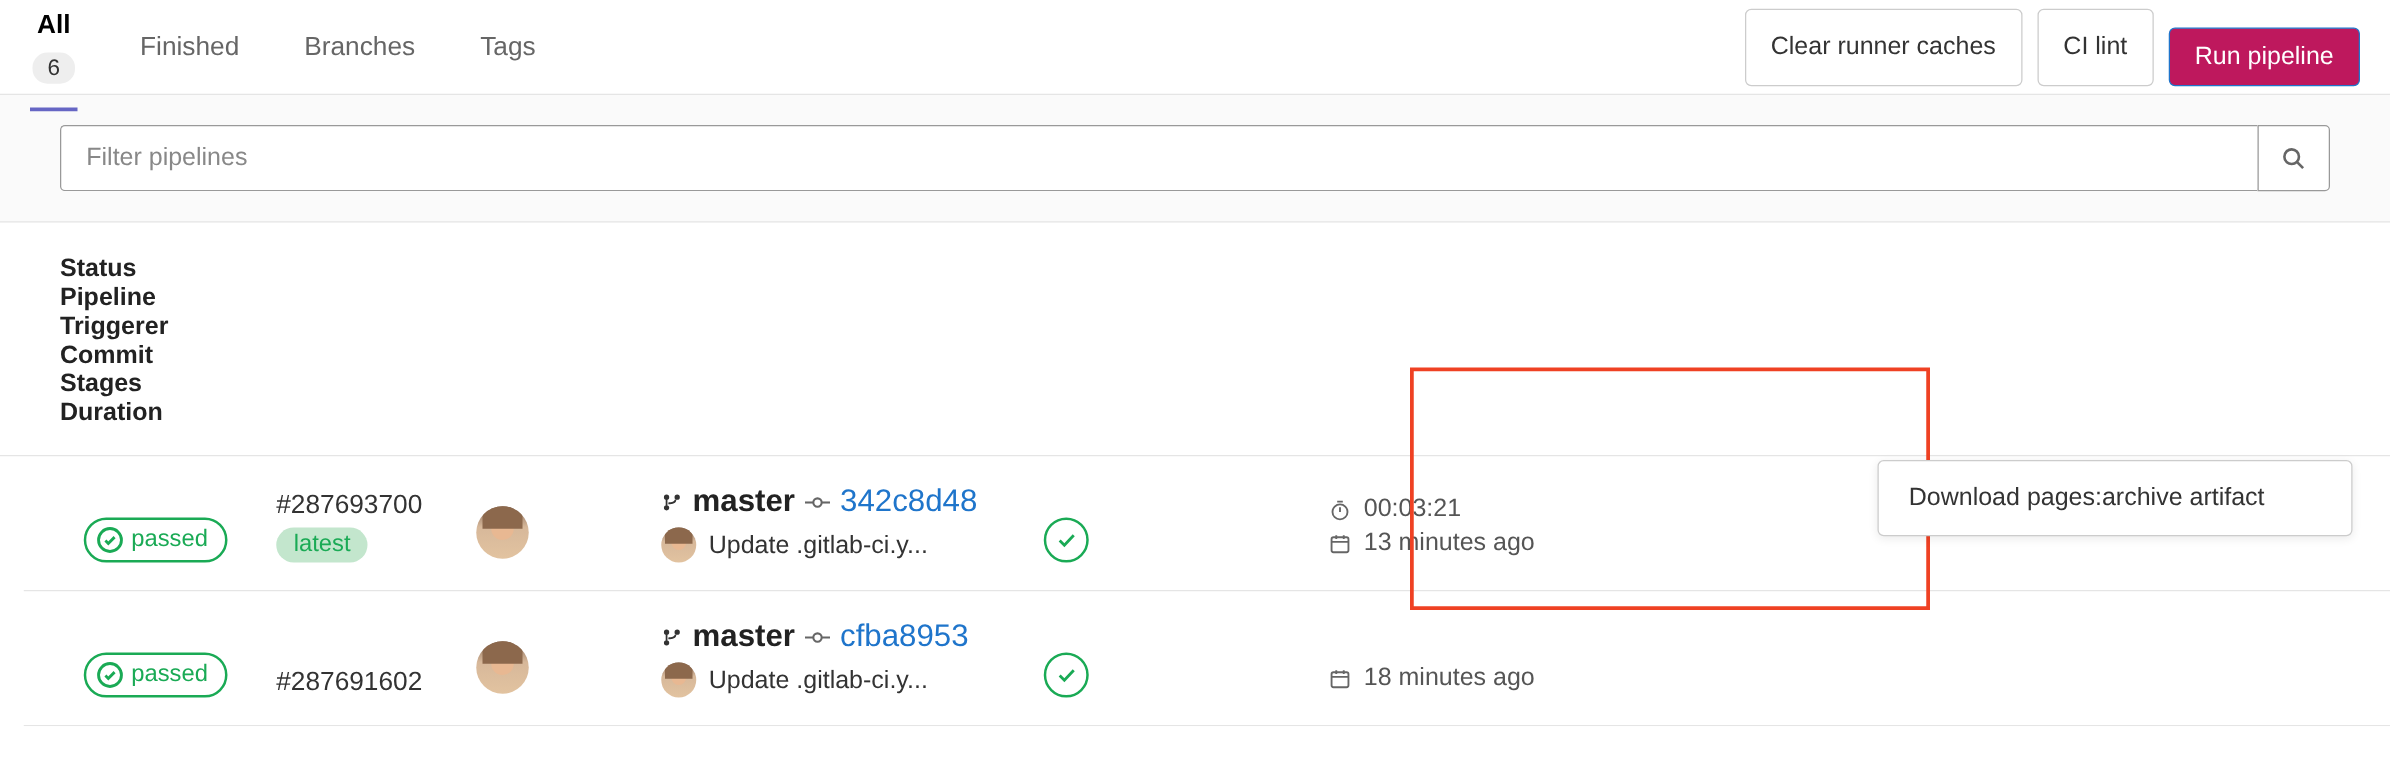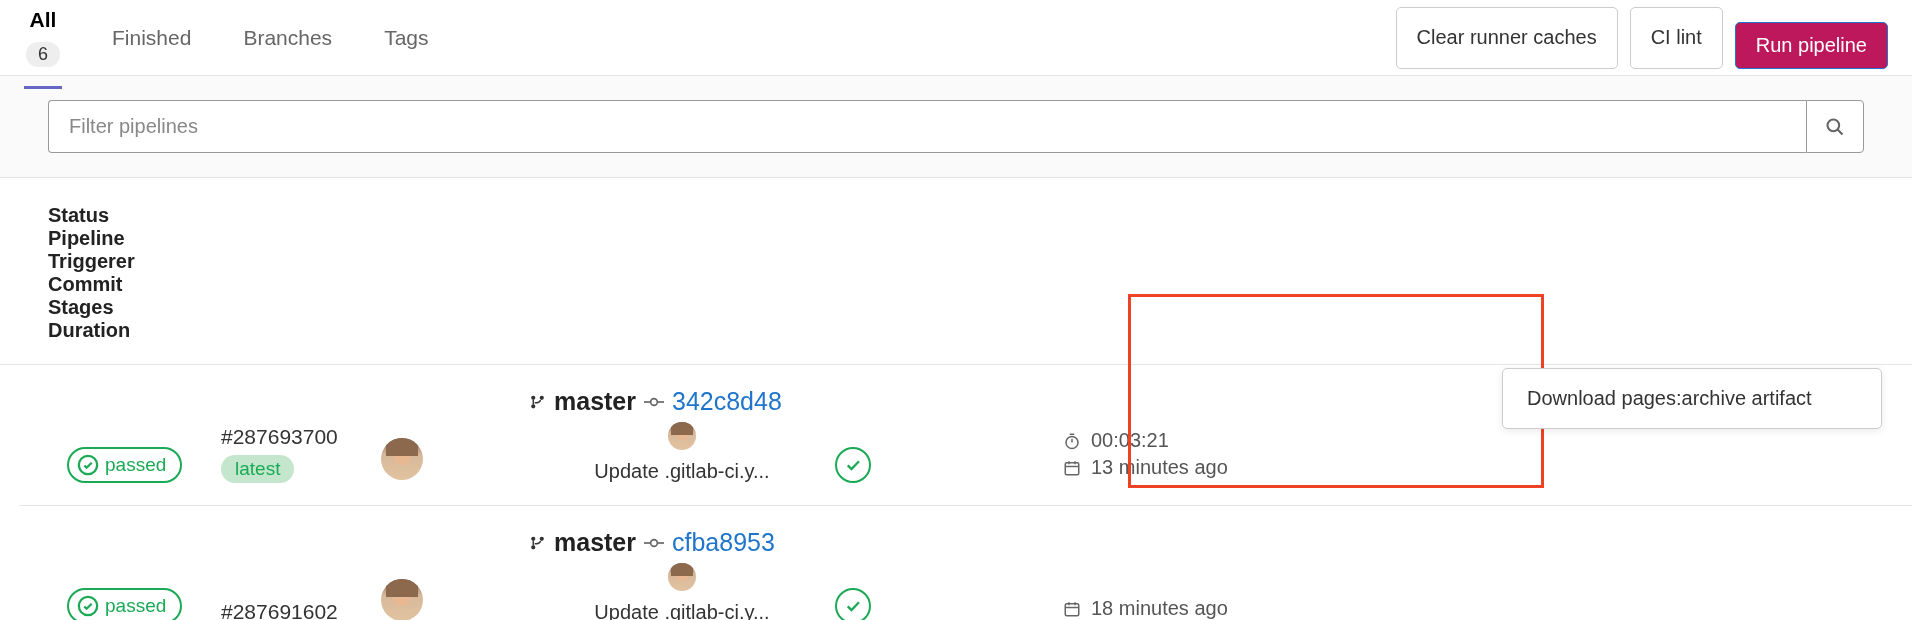--- a/index.html
+++ b/index.html
@@ -189,21 +189,20 @@
     }
     .branch-name { font-weight: 700; color: #222; }
     .commit-sha { color: #1f75cb; }
     .commit-msg-line {
       display: flex;
       align-items: center;
       gap: 10px;
       margin-top: 6px;
       font-size: 20px;
       color: #333;
-      flex-direction: column;
     }
     .stage-circle {
       width: 36px;
       height: 36px;
       border-radius: 50%;
       border: 2px solid #1aaa55;
       display: flex;
       align-items: center;
       justify-content: center;
     }

